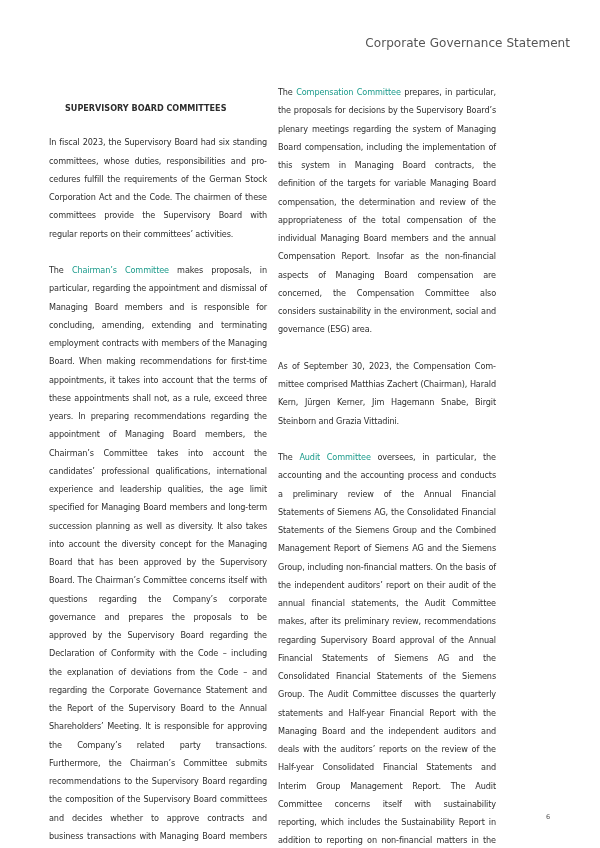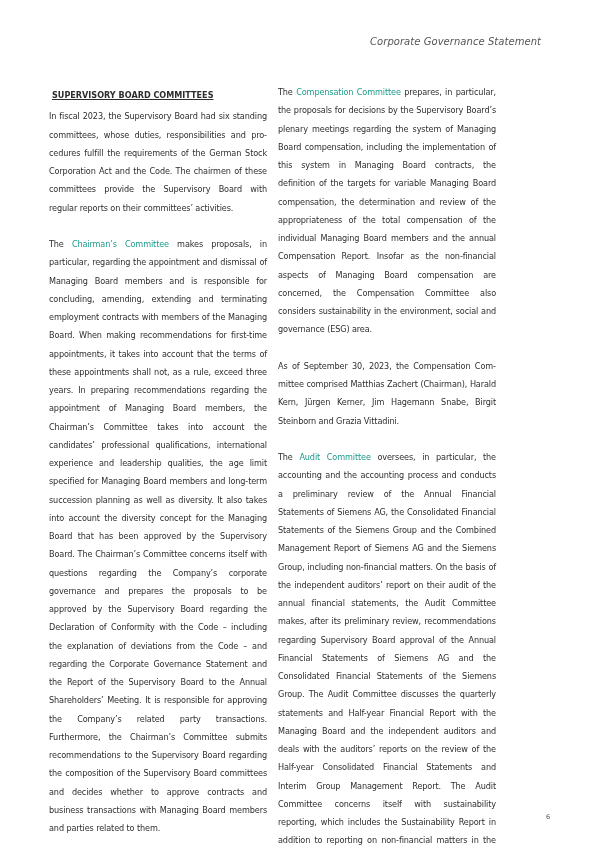--- a/index.html
+++ b/index.html
@@ -1,24 +1,24 @@
 <!DOCTYPE html>
 <html><head>
 <meta charset="utf-8">
 <style>
   html, body { margin: 0; padding: 0; background: #ffffff; }
   body { width: 600px; height: 848px; position: relative; overflow: hidden;
          font-family: "DejaVu Sans", sans-serif; color: #2d2d2d; }
-  .header { position: absolute; top: 36px; right: 59px; font-size: 10px; color: #555; letter-spacing: 0.05px; font-style: italic; }
+  .header { position: absolute; top: 36px; right: 30px; font-size: 12px; color: #555; letter-spacing: 0.05px; }
   .col { position: absolute; top: 83px; width: 218px; font-size: 8.15px; line-height: 18.25px; text-align: justify; letter-spacing: -0.12px; }
   .col.left { left: 49px; }
   .col.right { left: 278px; }
   .col p { margin: 0 0 18.25px 0; hyphens: manual; }
   .col p.nospace { margin-bottom: 0; }
-  .col h3 { margin: 3px; font-size: 8.1px; font-weight: bold; letter-spacing: 0; line-height: 18.25px; text-decoration: underline; }
+  .col h3 { margin: 16px; font-size: 8.1px; font-weight: bold; letter-spacing: 0; line-height: 18.25px; }
   .link { color: #1a9a8a; }
   .page-num { position: absolute; top: 813px; left: 546px; font-size: 6.5px; color: #555; }
 </style>
 </head>
 <body>
 
 <div class="header">Corporate Governance Statement</div>
 
 <div class="col left">
   <h3>SUPERVISORY BOARD COMMITTEES</h3>

